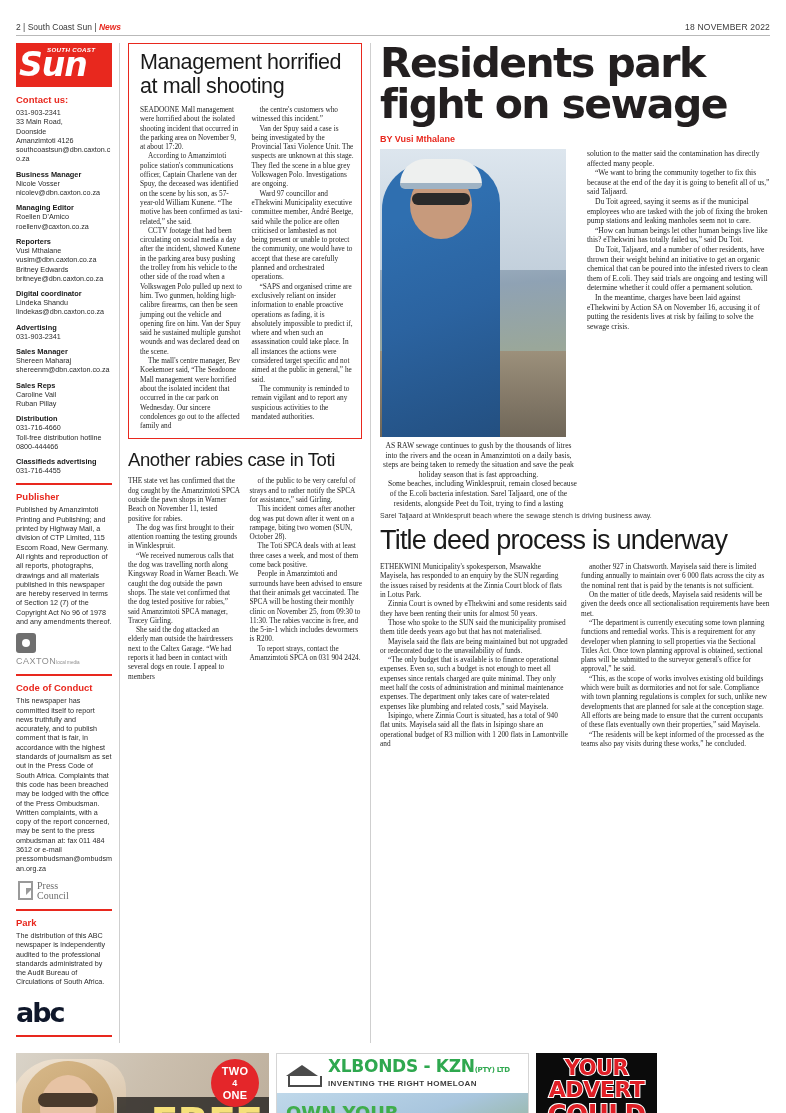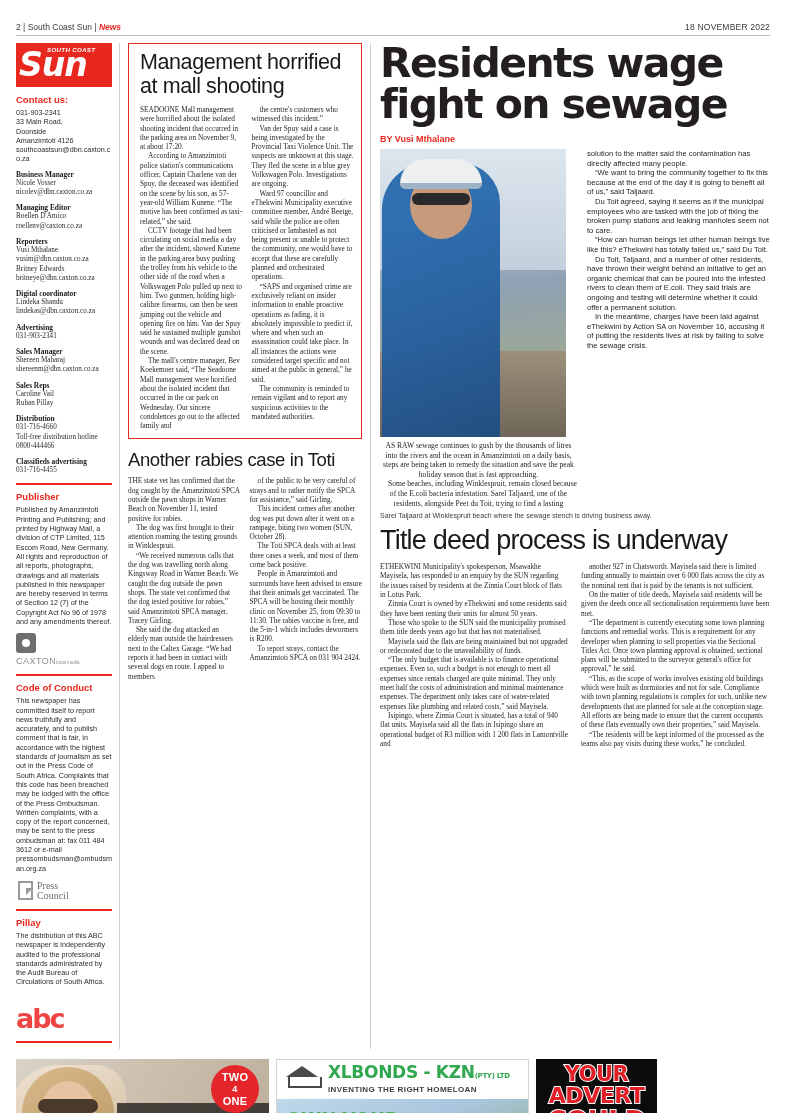--- a/index.html
+++ b/index.html
@@ -41,21 +41,21 @@
     line-height: 40px; letter-spacing: -1px;
     font-family: "DejaVu Sans", sans-serif;
   }
   .side-h {
     color: #e8281e; font-weight: bold; font-size: 9.5px;
     margin-bottom: 3px;
   }
   .side-sub { font-weight: bold; font-size: 7.4px; color: #1a1a1a; margin-top: 6px; }
   .side-p { font-size: 7.2px; line-height: 9.3px; color: #2b2b2b; word-wrap: break-word; }
   .side-rule { border-top: 2px solid #e8281e; margin: 8px 0 6px 0; }
-  .side-block { margin-bottom: 1px; font-family: Liberation Serif, serif; }
+  .side-block { margin-bottom: 1px; }
   .logo-caxton { margin: 7px 0 3px 0; }
   .caxton-mark {
     width: 20px; height: 20px; background: #6f6f6f; border-radius: 3px;
     position: relative; margin-bottom: 3px;
   }
   .caxton-mark:after {
     content: ""; position: absolute; width: 8px; height: 8px; background: #fff;
     border-radius: 50%; top: 6px; left: 6px;
   }
   .caxton-word { font-size: 9px; color: #8d8d8d; letter-spacing: .5px; }
@@ -63,22 +63,22 @@
   .press-council { display: flex; align-items: flex-start; gap: 4px; margin: 8px 0 4px 2px; }
   .pc-box {
     width: 15px; height: 19px; border: 2px solid #9a9a9a; position: relative;
   }
   .pc-box:after {
     content: ""; position: absolute; right: -2px; top: 5px;
     border-left: 7px solid #9a9a9a; border-bottom: 7px solid transparent;
   }
   .pc-text { font-family: "Liberation Serif", serif; font-size: 10px; color: #6d6d6d; line-height: 10px; }
   .abc-logo {
-    font-size: 27px; font-weight: bold; color: #ef4444; letter-spacing: -2px;
-    font-family: "DejaVu Sans", sans-serif; margin: 18px 0 2px 0; line-height: 28px;
+    font-size: 27px; font-weight: bold; color: #0f172a; letter-spacing: -2px;
+    font-family: "DejaVu Sans", sans-serif; margin: 12px 0 2px 0; line-height: 28px;
   }
 
   
   .midcol { width: 250px; flex: 0 0 250px; padding: 0 8px; }
   .art-box { border: 1.6px solid #e8281e; padding: 6px 7px 8px 11px; }
   .art-h1 {
     font-size: 21.5px; font-weight: 400; line-height: 24px; color: #1a1a1a;
     letter-spacing: -.4px; margin-bottom: 7px;
   }
   .twocol { column-count: 2; column-gap: 9px; }
@@ -132,21 +132,21 @@
     background: linear-gradient(180deg,#9c907b,#6f6658);
   }
   .lead-txt {
     font-family: "Liberation Serif", serif; font-size: 7.6px; line-height: 9.6px;
     color: #1f1f1f; text-align: center;
   }
   .lead-txt p { text-indent: 8px; margin: 0; }
   .lead-txt p.first { text-indent: 0; }
   .right-col-txt {
     position: absolute; right: 0; top: 0; width: 183px;
-    font-family: Liberation Sans, sans-serif; font-size: 7.6px; line-height: 9.6px;
+    font-family: Liberation Serif, serif; font-size: 7.6px; line-height: 9.6px;
     color: #1f1f1f;
   }
   .right-col-txt p { text-indent: 8px; margin: 0; }
   .right-col-txt p.first { text-indent: 0; }
   .caption { font-size: 7px; color: #3d3d3d; padding: 4px 0 3px 0; }
   .deed-h {
     font-size: 27px; font-weight: 400; line-height: 29px; color: #1a1a1a;
     letter-spacing: -.8px; margin: 4px 0 7px 0;
   }
   .deed-cols { column-count: 2; column-gap: 12px; }
@@ -180,21 +180,21 @@
   .spec-free { font-family:"DejaVu Sans",sans-serif; font-weight:bold; font-size:41px;
     color:#f5e07a; line-height:40px; text-align:right; letter-spacing:-1px; }
   .spec-twofor {
     position:absolute; right:10px; top:6px; width:48px; height:48px; border-radius:50%;
     background:#e4262a; color:#fff; font-weight:bold; font-size:11px; text-align:center;
     line-height:12px; padding-top:6px; letter-spacing:.3px;
   }
   .spec-twofor .four { font-size:9px; }
 
   .ad-xl { width: 253px; flex: 0 0 253px; border:1px solid #d5d5d5; overflow:hidden; }
-  .xl-head { display:flex; align-items:flex-start; padding:4px 5px; background:#fff; }
+  .xl-head { display:flex; align-items:flex-end; padding:4px 5px; background:#fff; }
   .xl-icon { width:46px; height:26px; position:relative; flex:0 0 46px; }
   .xl-icon .roof { position:absolute; left:4px; top:2px; width:0; height:0;
     border-left:16px solid transparent; border-right:16px solid transparent; border-bottom:11px solid #4a4a4a; }
   .xl-icon .base { position:absolute; left:6px; top:13px; width:34px; height:11px; border:2px solid #4a4a4a; border-top:none; }
   .xl-title { font-family:"DejaVu Sans",sans-serif; font-weight:bold; font-size:17px;
     color:#2fa84f; letter-spacing:-.3px; line-height:17px; }
   .xl-title .pty { font-size:7px; color:#2fa84f; }
   .xl-sub { font-weight:bold; font-size:8px; color:#3d3d3d; letter-spacing:.4px; line-height:10px; }
   .xl-body { position:relative; height:196px;
     background: linear-gradient(160deg,#bfd8ea 0%,#a9c6de 26%,#8fb08a 52%,#6aa34a 100%); }
@@ -305,21 +305,21 @@
 
       <div class="press-council">
         <div class="pc-box"></div>
         <div class="pc-text">
           <div>Press</div>
           <div>Council</div>
         </div>
       </div>
 
       <div class="side-rule"></div>
-      <div class="side-h">Pillay</div>
+      <div class="side-h">Park</div>
       <div class="side-p">The distribution of this ABC newspaper is independently audited to the professional standards administrated by the Audit Bureau of Circulations of South Africa.</div>
       <div class="abc-logo">abc</div>
       <div class="side-rule"></div>
     </div>
 
     <div class="midcol">
 
       <div class="art-box">
         <div class="art-h1">Management horrified at mall shooting</div>
         <div class="twocol body-txt">
@@ -349,21 +349,21 @@
           <p>To report strays, contact the Amanzimtoti SPCA on 031 904 2424.</p>
         </div>
       </div>
 
     </div>
 
     <div class="rightcol">
 
       <div>
         <div class="mega-h">
-          <div>Residents wage</div>
+          <div>Residents park</div>
           <div>fight on sewage</div>
         </div>
         <div class="byline">BY Vusi Mthalane</div>
 
         <div class="lead-wrap">
           <div class="right-col-txt">
             <p class="first">solution to the matter said the contamination has directly affected many people.</p>
             <p>“We want to bring the community together to fix this because at the end of the day it is going to benefit all of us,” said Taljaard.</p>
             <p>Du Toit agreed, saying it seems as if the municipal employees who are tasked with the job of fixing the broken pump stations and leaking manholes seem not to care.</p>
             <p>“How can human beings let other human beings live like this? eThekwini has totally failed us,” said Du Toit.</p>

